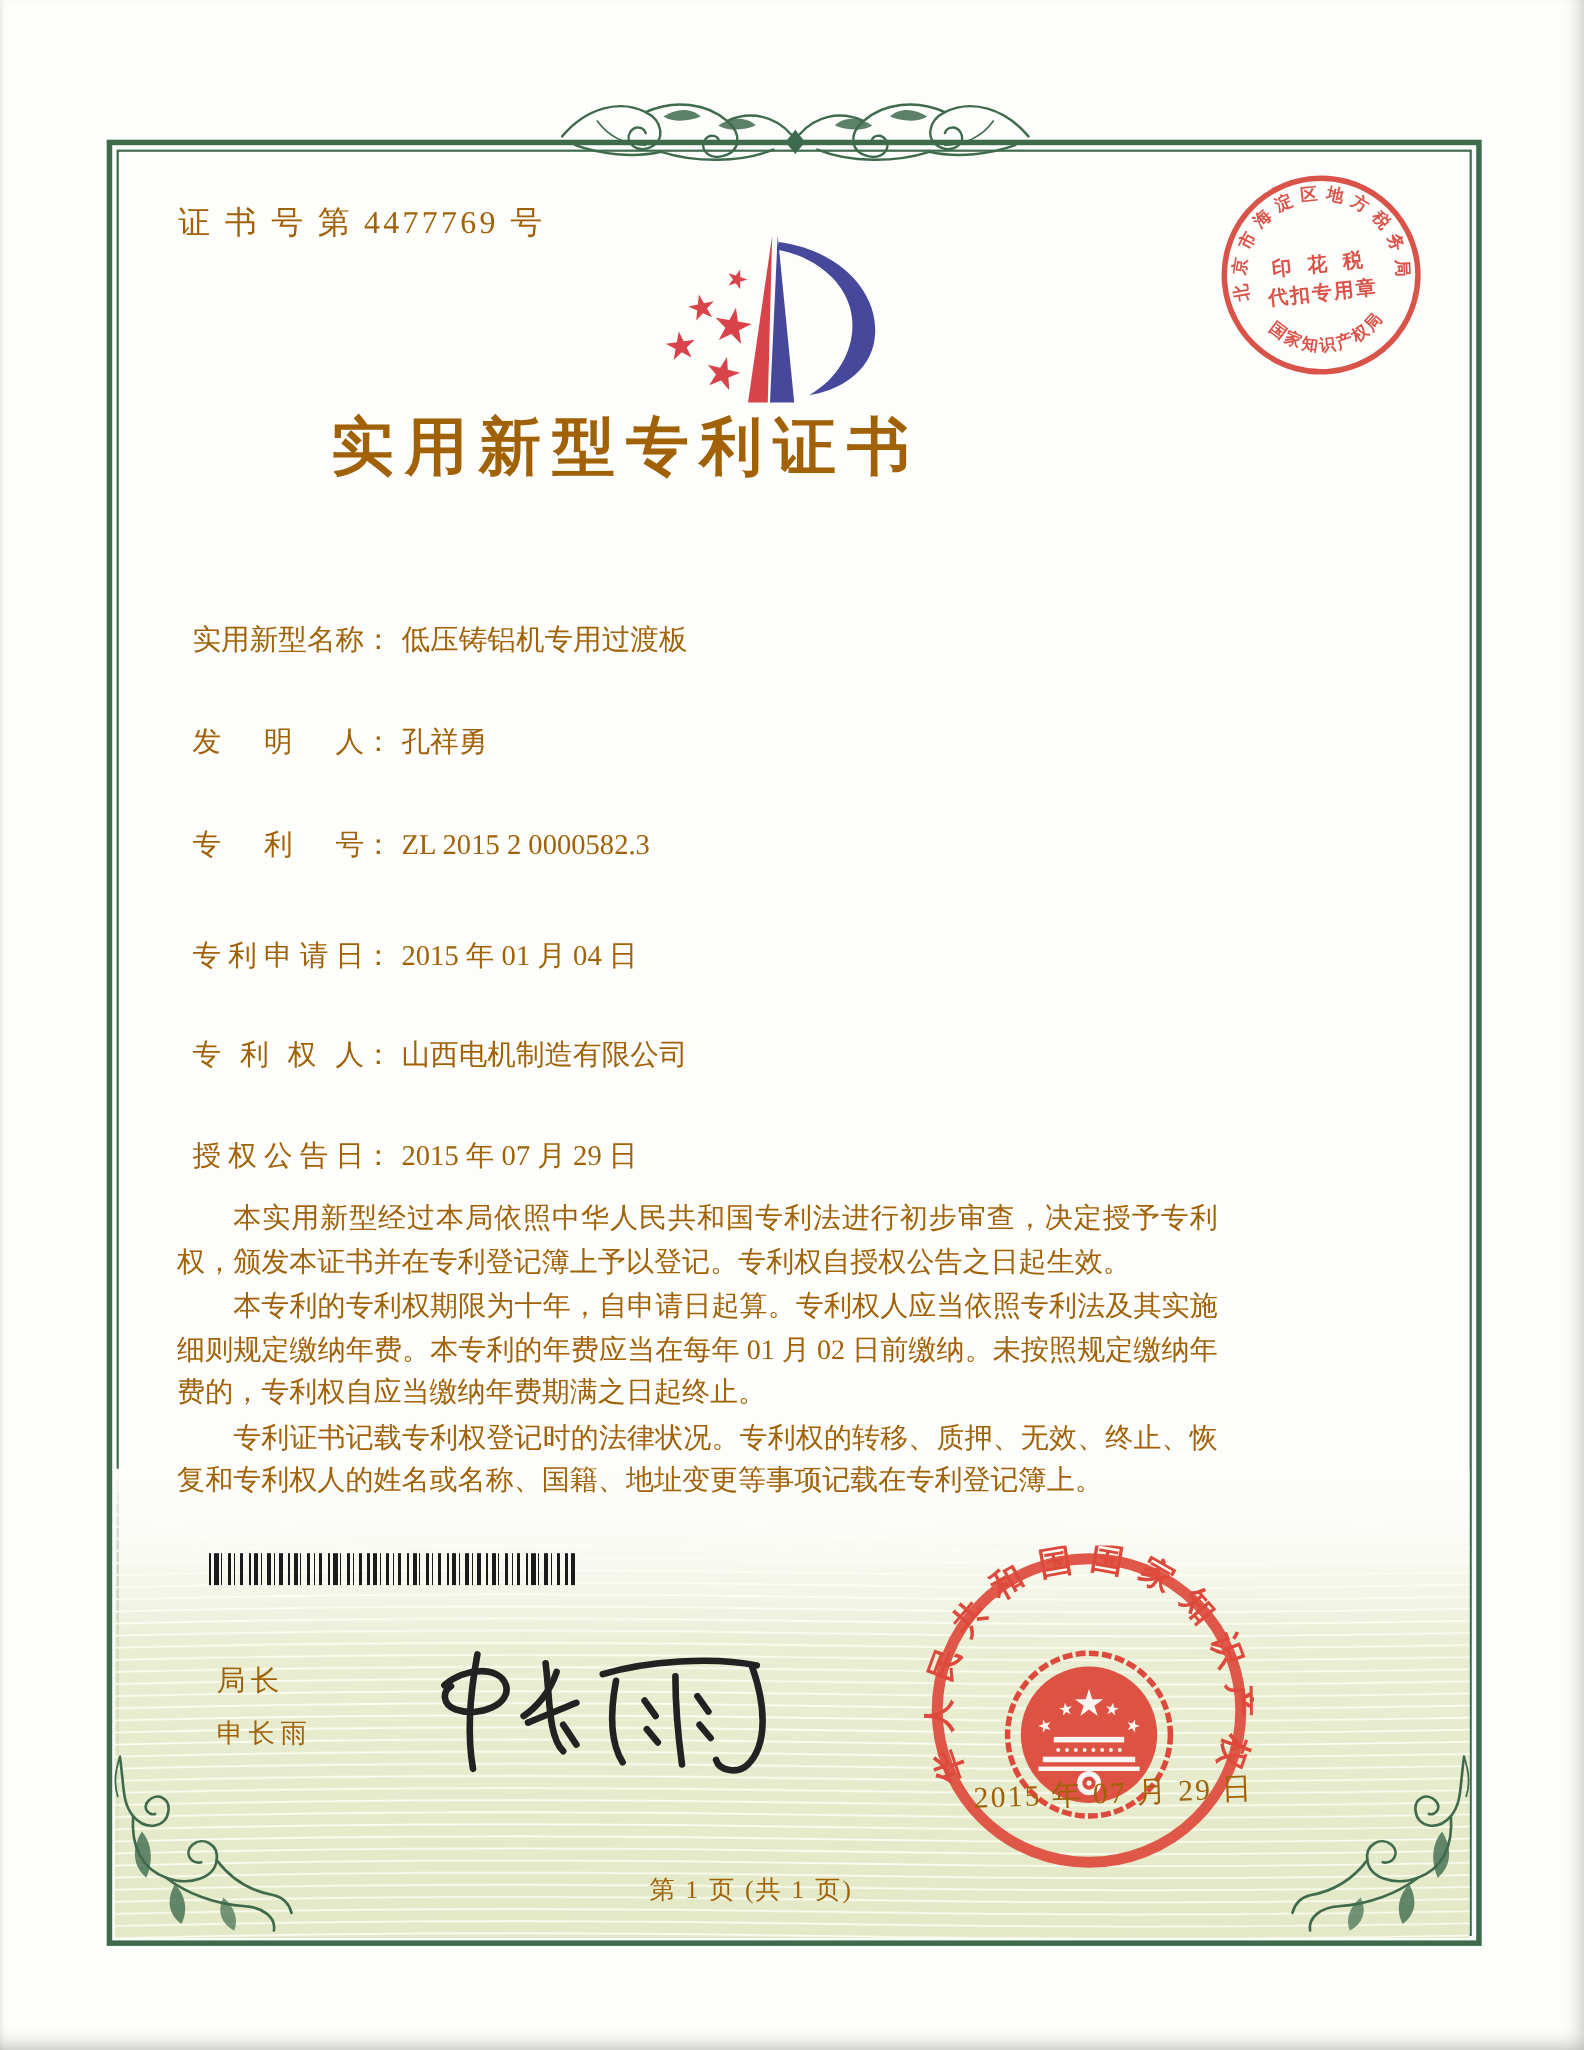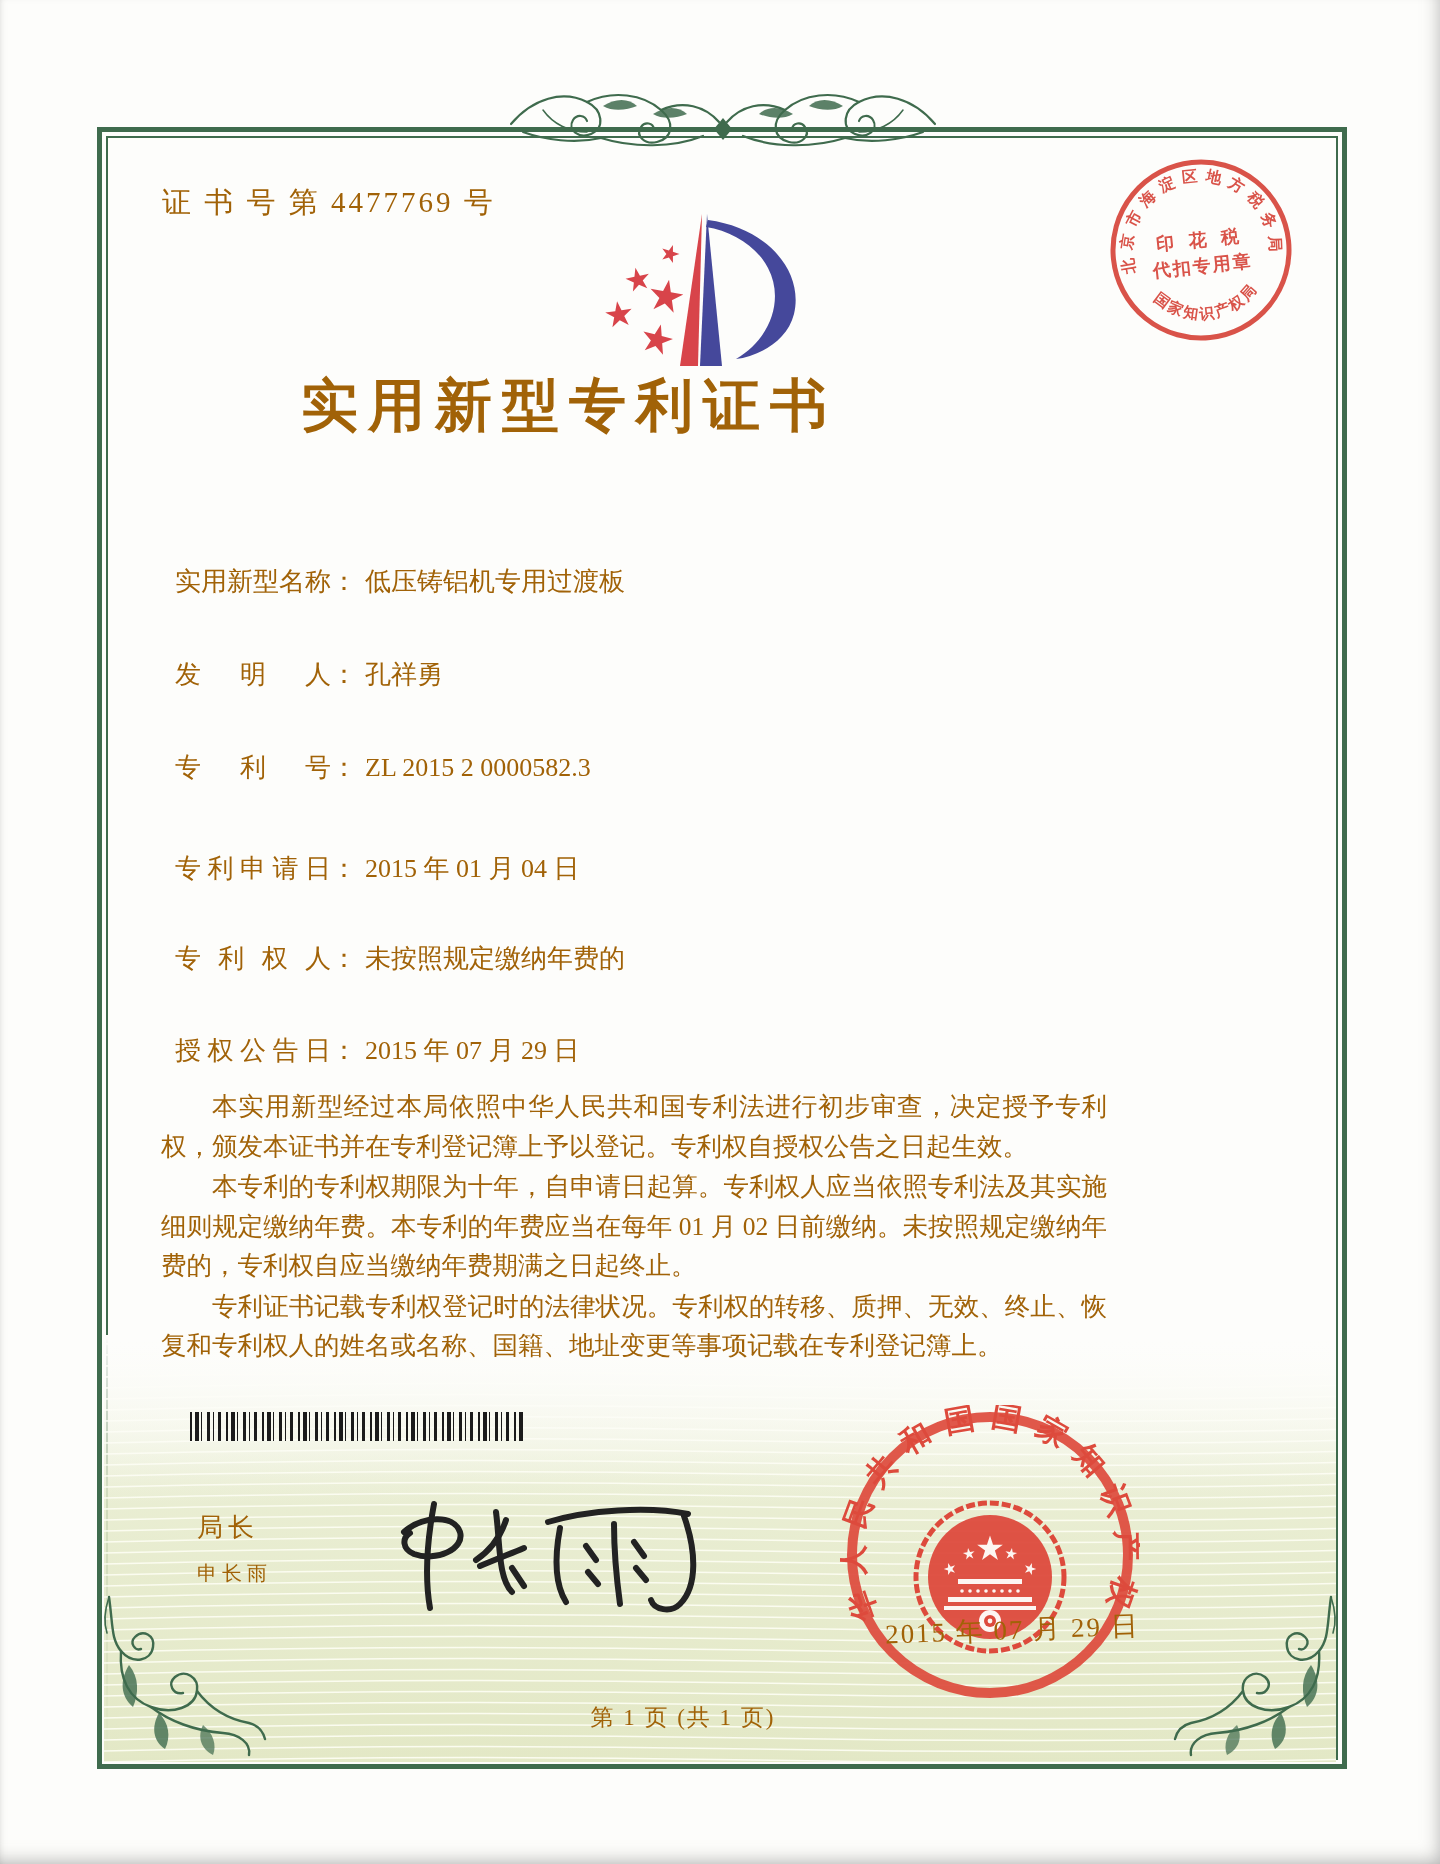--- a/index.html
+++ b/index.html
@@ -35,21 +35,21 @@
   
   .barcode{position:absolute;left:190px;top:1412px;width:333px;height:29px;
     background:
       repeating-linear-gradient(90deg,#1b1b1b 0 2px,transparent 2px 5px,#1b1b1b 5px 9px,transparent 9px 11px,
         #1b1b1b 11px 12px,transparent 12px 17px,#1b1b1b 17px 20px,transparent 20px 23px,
         #1b1b1b 23px 24px,transparent 24px 28px,#1b1b1b 28px 31px,transparent 31px 36px);}
   
   .signer-title{position:absolute;left:197px;top:1510px;font-family:"Liberation Sans","DejaVu Sans",sans-serif;
     font-size:26px;letter-spacing:5px;font-weight:500;}
   .signer-name{position:absolute;left:197px;top:1560px;font-family:"Liberation Sans","DejaVu Sans",sans-serif;
-    font-size:20px;letter-spacing:5px;font-weight:500;}
+    font-size:24px;letter-spacing:5px;font-weight:500;}
   .signature{position:absolute;left:388px;top:1494px;width:330px;height:132px;}
   
   .main-seal{position:absolute;left:840px;top:1405px;width:300px;height:300px;}
   .seal-date{position:absolute;left:885px;top:1612px;font-size:27px;letter-spacing:2px;white-space:nowrap;
     transform:rotate(-2deg);z-index:5;}
   .footer-page{position:absolute;left:683px;top:1702px;transform:translateX(-50%);font-size:23px;letter-spacing:2px;white-space:nowrap;}
   svg text{font-family:"Liberation Serif","DejaVu Serif",serif;}
 </style>
 </head>
 <body>
@@ -167,21 +167,21 @@
   <div class="row r2">
     <span class="lbl">发明人</span><span>：</span><span class="val">孔祥勇</span>
   </div>
   <div class="row r3">
     <span class="lbl">专利号</span><span>：</span><span class="val">ZL 2015 2 0000582.3</span>
   </div>
   <div class="row r4">
     <span class="lbl">专利申请日</span><span>：</span><span class="val">2015 年 01 月 04 日</span>
   </div>
   <div class="row r5">
-    <span class="lbl">专利权人</span><span>：</span><span class="val">未按照规定缴纳年费的</span>
+    <span class="lbl">专利权人</span><span>：</span><span class="val">山西电机制造有限公司</span>
   </div>
   <div class="row r6">
     <span class="lbl">授权公告日</span><span>：</span><span class="val">2015 年 07 月 29 日</span>
   </div>
 
   <div class="body-text">
     <p>本实用新型经过本局依照中华人民共和国专利法进行初步审查，决定授予专利权，颁发本证书并在专利登记簿上予以登记。专利权自授权公告之日起生效。</p>
     <p>本专利的专利权期限为十年，自申请日起算。专利权人应当依照专利法及其实施细则规定缴纳年费。本专利的年费应当在每年 01 月 02 日前缴纳。未按照规定缴纳年费的，专利权自应当缴纳年费期满之日起终止。</p>
     <p>专利证书记载专利权登记时的法律状况。专利权的转移、质押、无效、终止、恢复和专利权人的姓名或名称、国籍、地址变更等事项记载在专利登记簿上。</p>
   </div>

